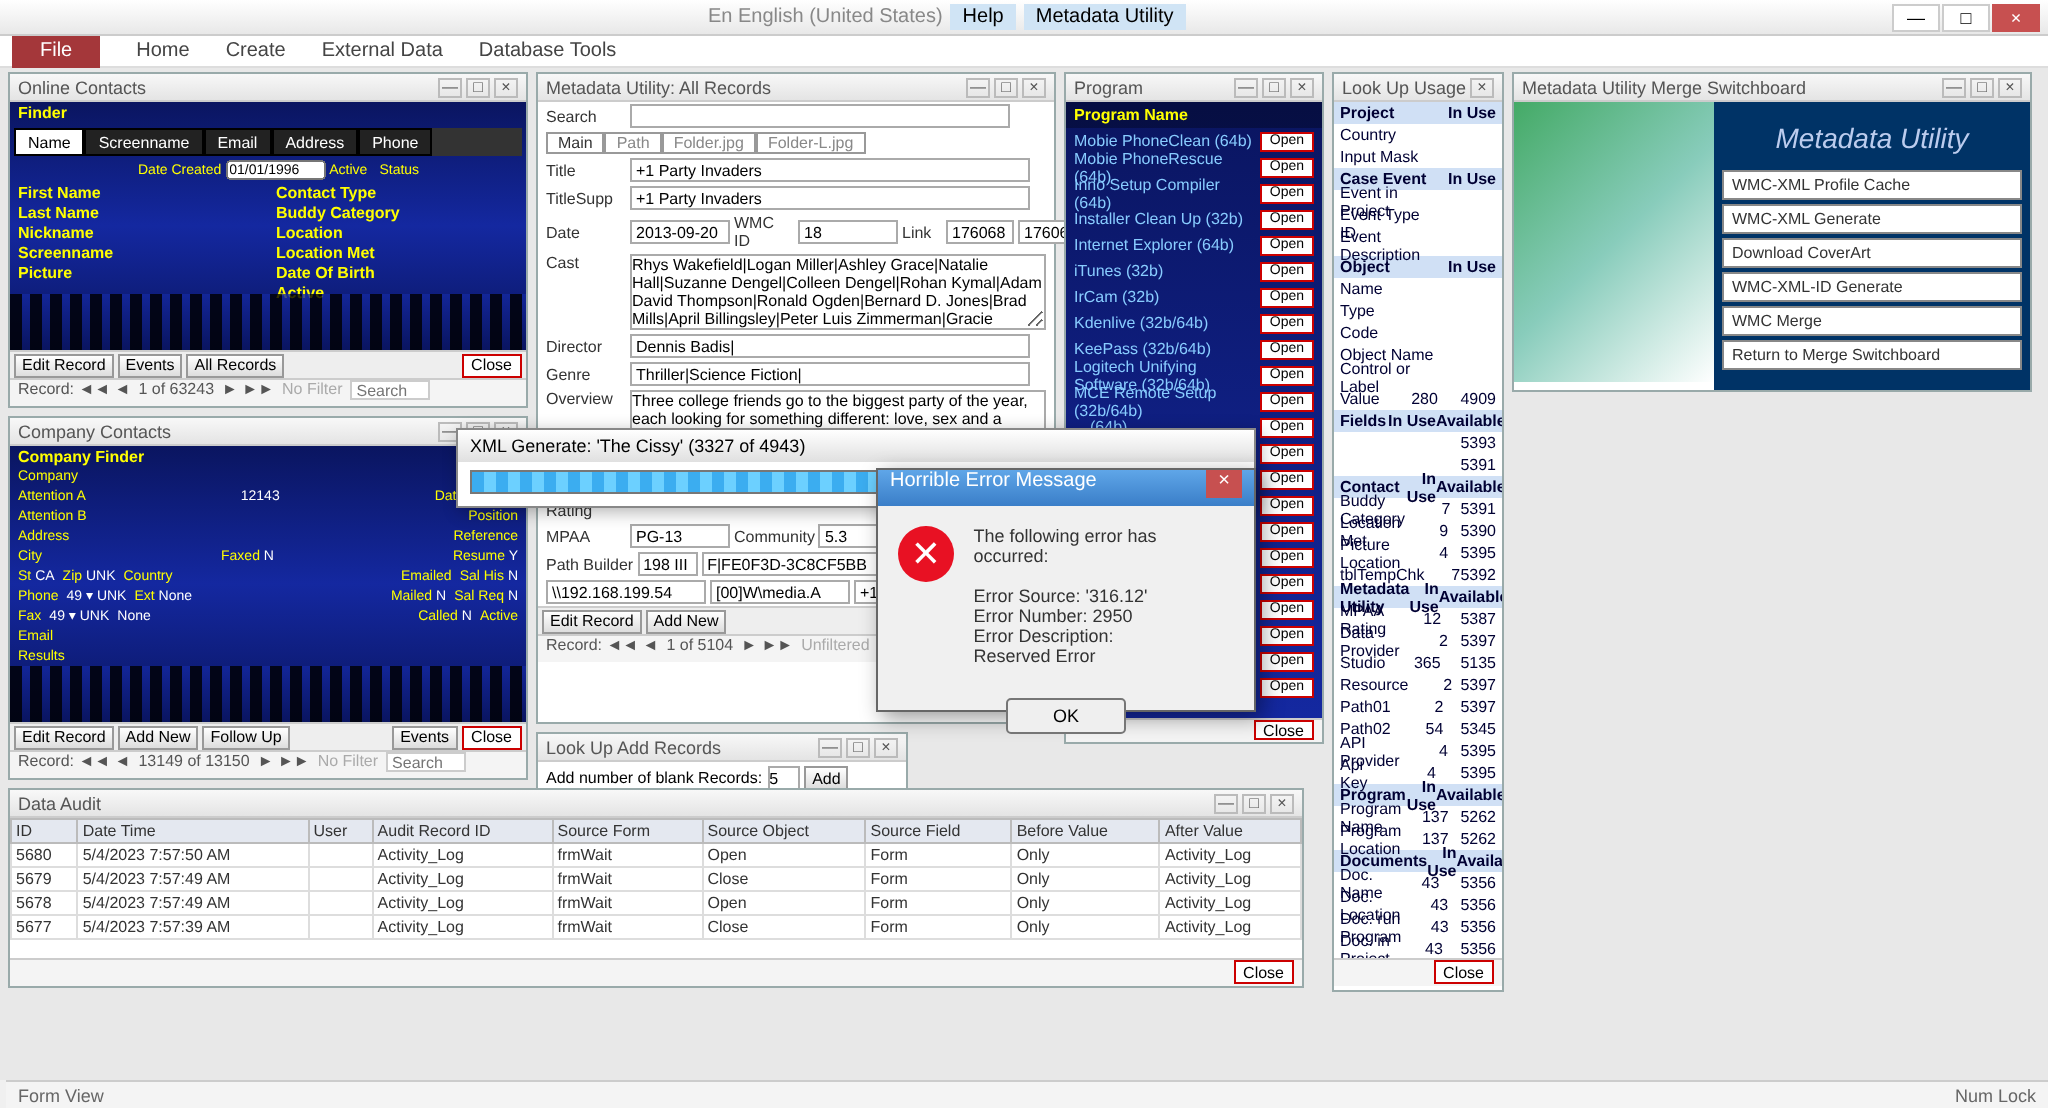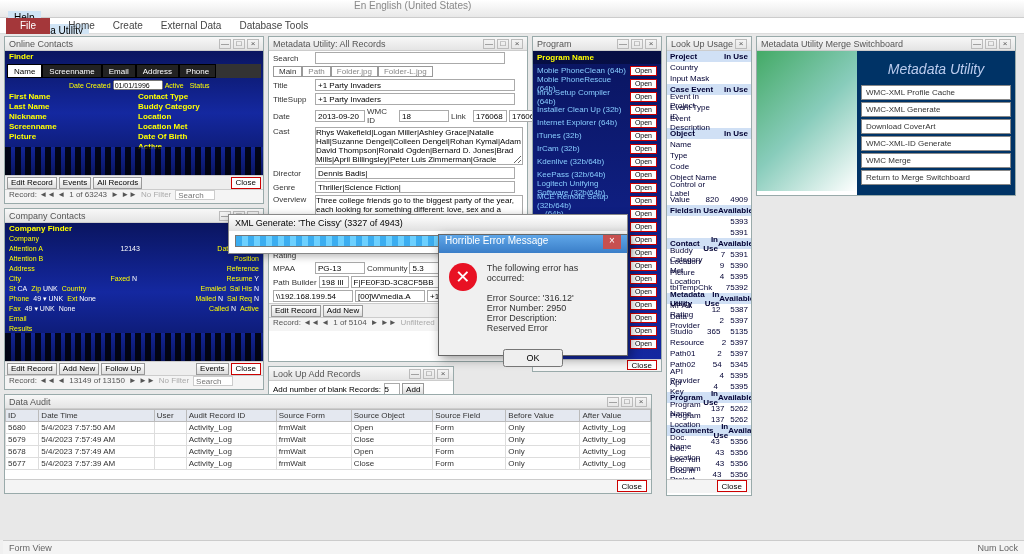--- a/index.html
+++ b/index.html
@@ -1,17 +1,17 @@
 <!DOCTYPE html>
 <html><head>
 <meta charset="utf-8">
 <style>
 * { margin:0; padding:0; box-sizing:border-box; font-family:'Segoe UI',Tahoma,sans-serif; }
 body { background:#f0f0f0; width:1024px; height:554px; overflow:hidden; position:relative; font-size:9px; }
-.titlebar { height:18px; background:linear-gradient(#fff,#e8e8e8); border-bottom:1px solid #ccc; display:flex; align-items:flex-start; padding:0 4px; font-size:10px;flex-direction:column; }
+.titlebar { height:18px; background:linear-gradient(#fff,#e8e8e8); border-bottom:1px solid #ccc; display:flex; align-items:center; padding:0 4px; font-size:10px; }
 .titlebar .caption { margin-left:350px; color:#888; }
 .titlebar .caption2 { background:#d0e4f5; padding:1px 6px; margin-left:4px; }
 .winbtns { margin-left:auto; display:flex; gap:1px; }
 .winbtns span { width:24px; height:14px; border:1px solid #ccc; display:inline-flex; align-items:center; justify-content:center; font-size:9px; background:#fff; }
 .winbtns .x { background:#c75050; color:#fff; border-color:#c75050; }
 .ribbon { height:16px; background:#fff; border-bottom:1px solid #ddd; display:flex; align-items:center; padding:0 6px; gap:18px; font-size:10px; color:#444; }
 .ribbon .file { background:#a4373a; color:#fff; padding:0 14px; height:16px; display:flex; align-items:center; }
 .workspace { position:absolute; top:34px; left:0; right:0; bottom:14px; background:#e8e8e8; }
 .pane { position:absolute; background:#fff; border:1px solid #9aa; }
 .panehdr { height:14px; background:linear-gradient(#f8f8f8,#e4e4e4); border-bottom:1px solid #ccc; display:flex; align-items:center; padding:0 4px; font-size:9px; color:#555; }
@@ -526,21 +526,21 @@
         <div class="lrow">
           <span class="lname">Object Name</span>
           <span class="lv"></span>
         </div>
         <div class="lrow">
           <span class="lname">Control or Label</span>
           <span class="lv"></span>
         </div>
         <div class="lrow">
           <span class="lname">Value</span>
-          <span class="lv">820</span>
+          <span class="lv">280</span>
           <span class="lv">4909</span>
         </div>
         <div class="lrow lhdr">
           <span class="lname">Fields</span>
           <span class="lv">In Use</span>
           <span class="lv">Available</span>
         </div>
         <div class="lrow">
           <span class="lname"></span>
           <span class="lv"></span>

